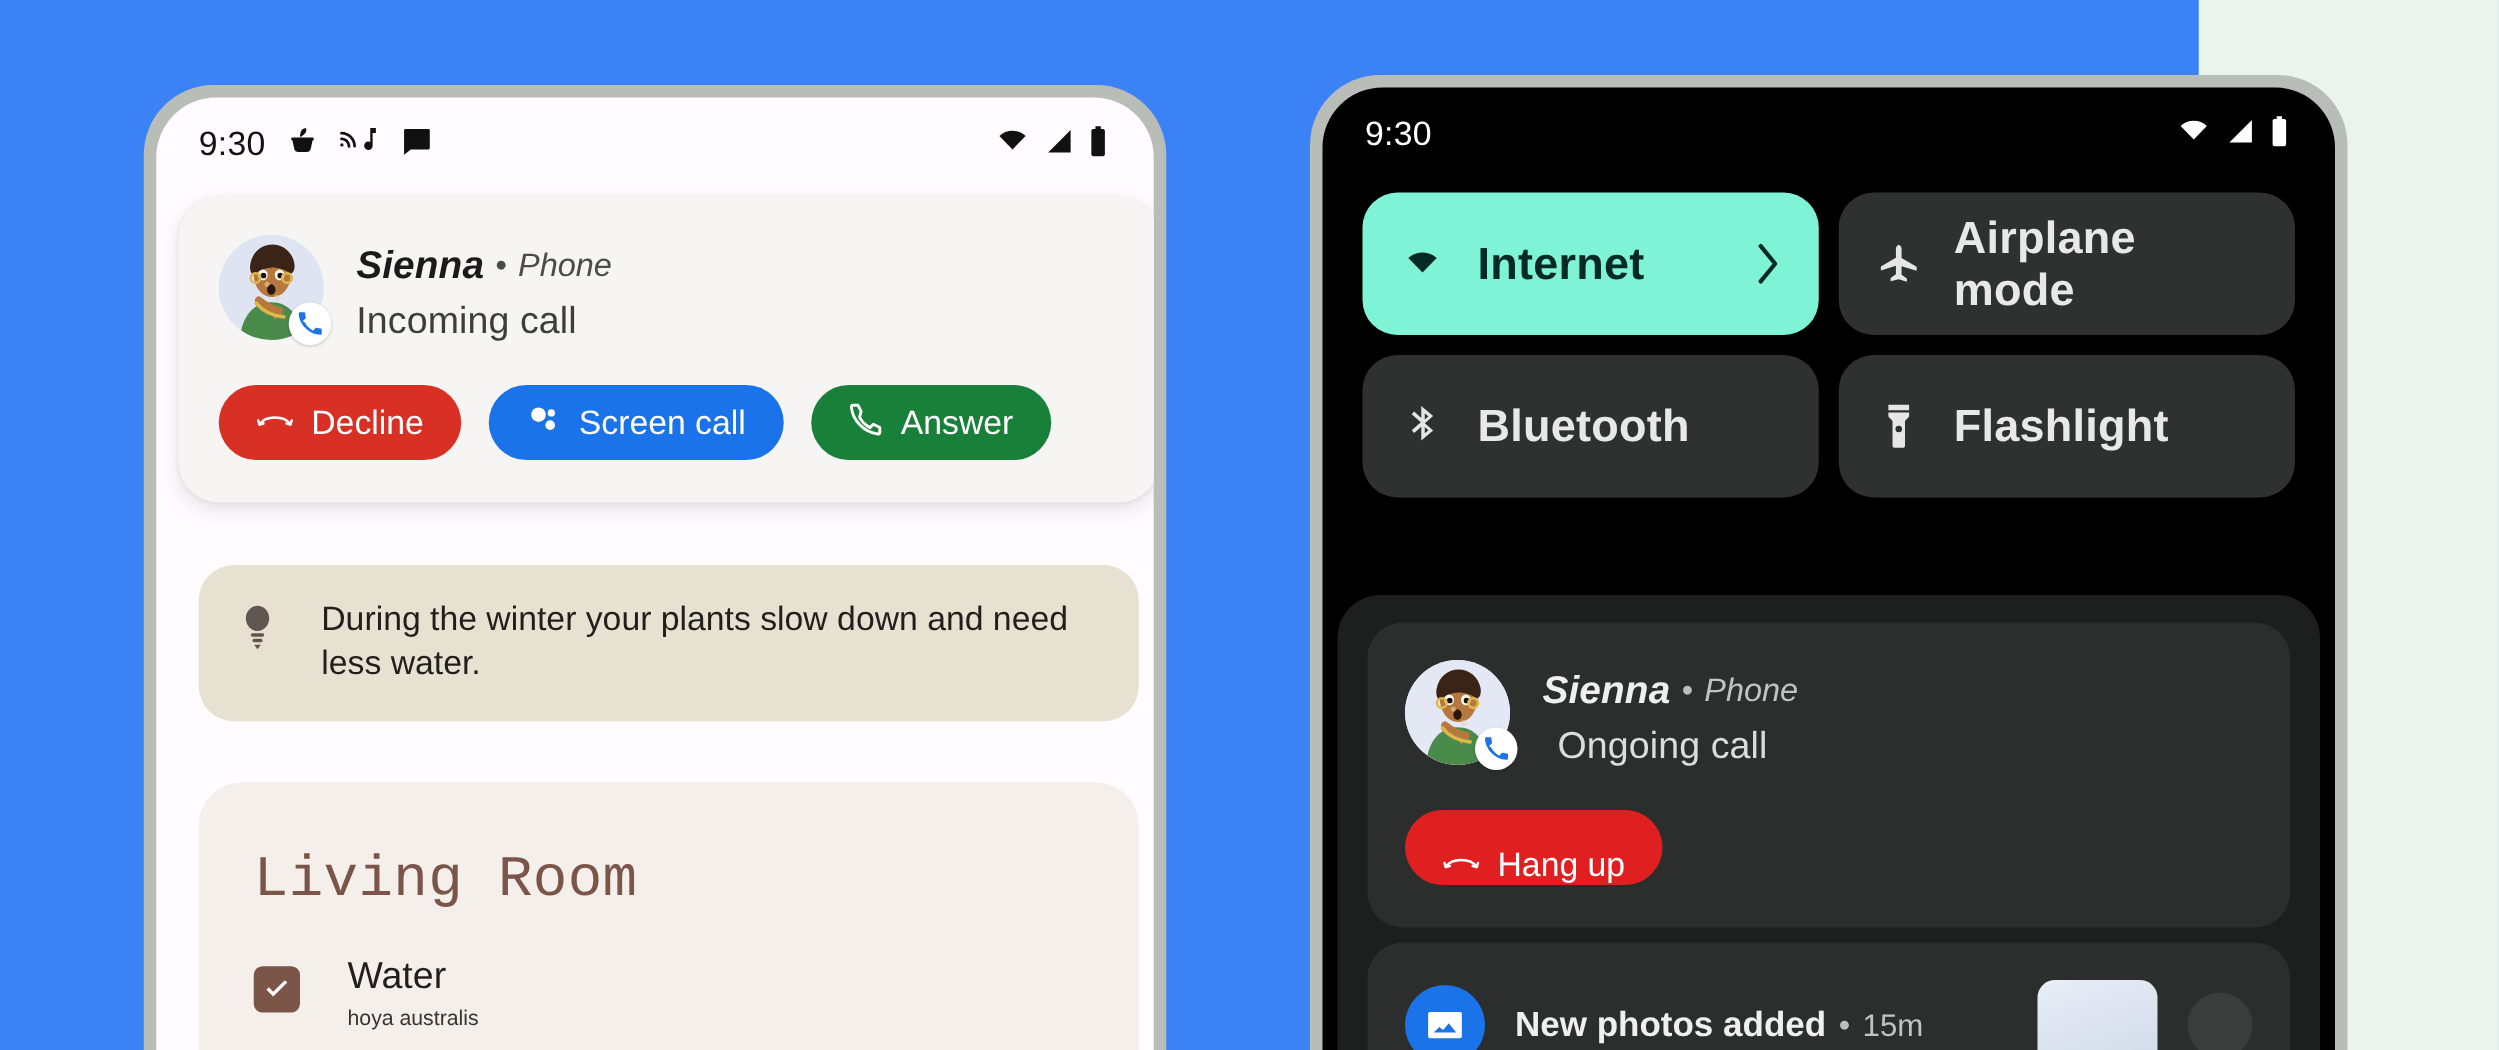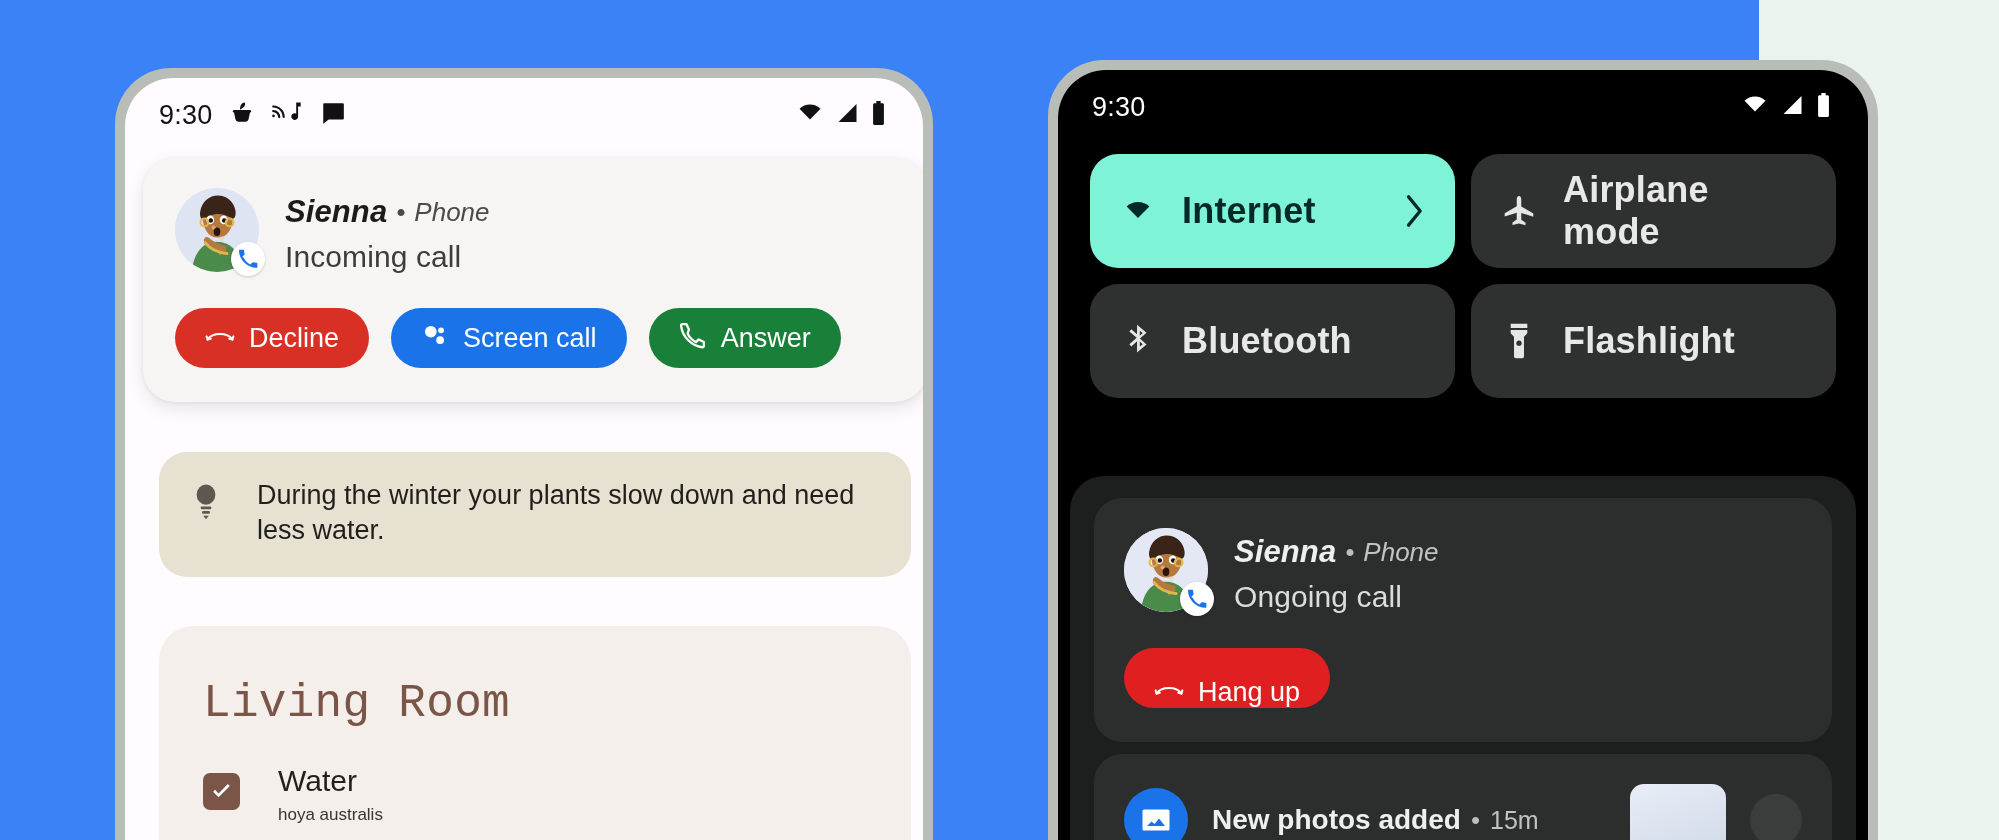--- a/index.html
+++ b/index.html
@@ -183,21 +183,21 @@
   .notif {
     background: #2c2e2d;
     border-radius: 28px;
     padding: 30px 30px 34px 30px;
   }
   .notif + .notif { margin-top: 12px; }
   .notif-head { display: flex; align-items: flex-start; gap: 26px; }
   .notif .contact-name { color: #efefef; }
   .notif .sep-dot { color: #bdbdbd; }
   .notif .app-name { color: #c2c2c2; }
-  .notif .call-status { color: #dcdcdc; }
+  .notif .call-status { color: #dcdcdc; margin-left: 12px; }
   .notif .avatar { background: #e4e8f5; }
 
   .notif-photos { display: flex; align-items: center; gap: 24px; }
   .photos-icon {
     width: 64px; height: 64px; border-radius: 50%;
     background: #1a73e8; flex: none;
     display: flex; align-items: center; justify-content: center;
   }
   .photos-icon svg { width: 36px; height: 36px; fill: #fff; }
   .photos-text { flex: 1; }

